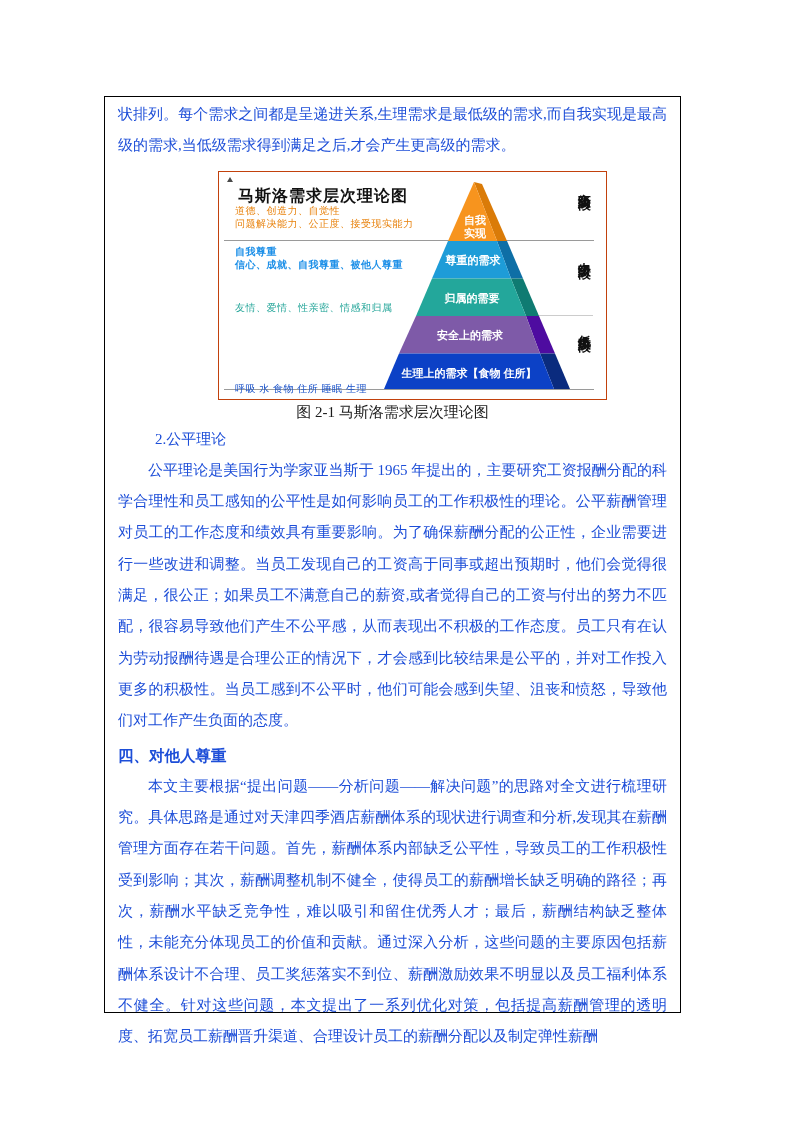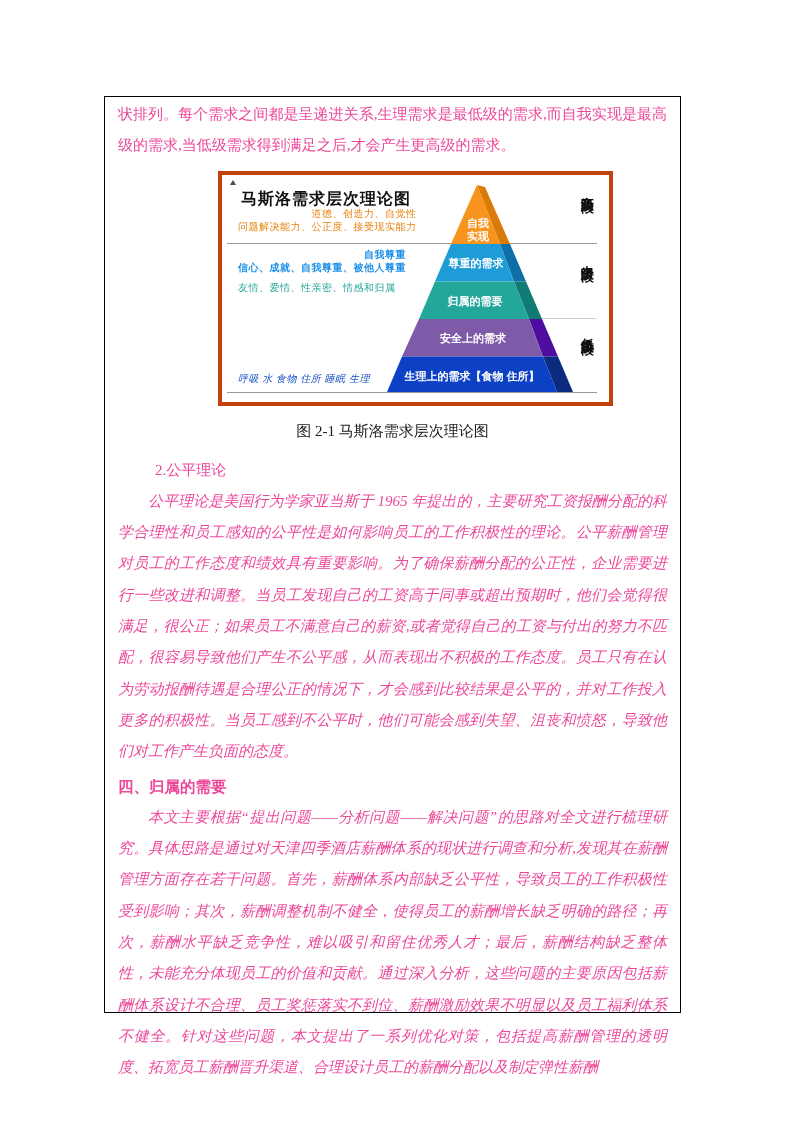--- a/index.html
+++ b/index.html
@@ -8,54 +8,54 @@
     font-family:"Liberation Serif","DejaVu Serif",serif; color:#1a1a1a;
   }
   .cell {
     position:absolute; left:104px; top:96px;
     width:549px; height:913px;
     border:1.5px solid #000;
     padding:2px 13px 0 13px;
   }
   p.body {
     margin:0; font-size:15px; line-height:31.3px;
-    text-align:justify; color:#ec4899;
+    text-align:justify; color:#1d4ed8;
   }
-  p.indent1 { text-indent:37px; margin-top:12px; }
-  p.indent2 { text-indent:30px;font-style:italic; }
+  p.indent1 { text-indent:37px; margin-top:0; }
+  p.indent2 { text-indent:30px; }
   p.heading { font-weight:bold; margin-top:3px; font-size:15.5px; }
-  .caption { font-size:15px; line-height:24px; text-align:center; margin-top:13px; }
+  .caption { font-size:15px; line-height:24px; text-align:center; }
 
   
   .figure {
     position:relative; width:387px; height:227px;
-    border:4px solid #c2410c; background:#ffffff;
+    border:1px solid #c2410c; background:#ffffff;
     margin:9px 0 0 100px;
     font-family:"Liberation Sans","DejaVu Sans",sans-serif;
     overflow:hidden;
   }
   .anchor-tri {
     position:absolute; left:8px; top:5px; width:0; height:0;
     border-left:3px solid transparent; border-right:3px solid transparent;
     border-bottom:5px solid #4a4a4a;
   }
   .dtitle {
     position:absolute; left:19px; top:14px;
     font-size:16px; font-weight:bold; letter-spacing:1px; color:#111;
   }
   .hline { position:absolute; height:1px; background:#9a9a9a; }
   .hline.l1 { left:5px; top:68px;  width:370px; }
   .hline.l2 { left:302px; top:143px; width:72px; background:#cccccc; }
   .hline.l3 { left:5px; top:217px; width:370px; }
-  .desc { position:absolute; left:16px; font-size:10px; line-height:13px; letter-spacing:0.5px; white-space:nowrap;text-align:right; }
+  .desc { position:absolute; left:16px; font-size:10px; line-height:13px; letter-spacing:0.5px; white-space:nowrap; }
   .desc.d1 { top:32px;  color:#E8820C; }
   .desc.d2 { top:73px;  color:#1E90E8;font-weight:bold; }
-  .desc.d3 { top:106px; color:#26A69A; }
+  .desc.d3 { top:129px; color:#26A69A; }
   .desc.d4 { top:146px; color:#7B51A8; }
-  .desc.d5 { top:197px; color:#1A52C8;font-style:italic; }
+  .desc.d5 { top:210px; color:#1A52C8; }
   .stage {
     position:absolute; right:13px;
     writing-mode:vertical-lr; text-orientation:upright;
     font-size:13px; font-weight:bold; color:#111; letter-spacing:1.5px;
   }
   .stage.s1 { top:11px; }
   .stage.s2 { top:80px; }
   .stage.s3 { top:153px; }
   svg.pyr { position:absolute; left:0; top:0; }
   svg.pyr text {
@@ -118,16 +118,16 @@
     <div class="stage s1">高级阶段</div>
     <div class="stage s2">中级阶段</div>
     <div class="stage s3">低级阶段</div>
   </div>
 
   <div class="caption">图 2-1 马斯洛需求层次理论图</div>
 
   <p class="body indent1">2.公平理论</p>
   <p class="body indent2">公平理论是美国行为学家亚当斯于 1965 年提出的，主要研究工资报酬分配的科学合理性和员工感知的公平性是如何影响员工的工作积极性的理论。公平薪酬管理对员工的工作态度和绩效具有重要影响。为了确保薪酬分配的公正性，企业需要进行一些改进和调整。当员工发现自己的工资高于同事或超出预期时，他们会觉得很满足，很公正；如果员工不满意自己的薪资,或者觉得自己的工资与付出的努力不匹配，很容易导致他们产生不公平感，从而表现出不积极的工作态度。员工只有在认为劳动报酬待遇是合理公正的情况下，才会感到比较结果是公平的，并对工作投入更多的积极性。当员工感到不公平时，他们可能会感到失望、沮丧和愤怒，导致他们对工作产生负面的态度。</p>
 
-  <p class="body heading">四、归属的需要</p>
+  <p class="body heading">四、对他人尊重</p>
   <p class="body indent2">本文主要根据“提出问题——分析问题——解决问题”的思路对全文进行梳理研究。具体思路是通过对天津四季酒店薪酬体系的现状进行调查和分析,发现其在薪酬管理方面存在若干问题。首先，薪酬体系内部缺乏公平性，导致员工的工作积极性受到影响；其次，薪酬调整机制不健全，使得员工的薪酬增长缺乏明确的路径；再次，薪酬水平缺乏竞争性，难以吸引和留住优秀人才；最后，薪酬结构缺乏整体性，未能充分体现员工的价值和贡献。通过深入分析，这些问题的主要原因包括薪酬体系设计不合理、员工奖惩落实不到位、薪酬激励效果不明显以及员工福利体系不健全。针对这些问题，本文提出了一系列优化对策，包括提高薪酬管理的透明度、拓宽员工薪酬晋升渠道、合理设计员工的薪酬分配以及制定弹性薪酬</p>
 
 </div>
 
 </body></html>

